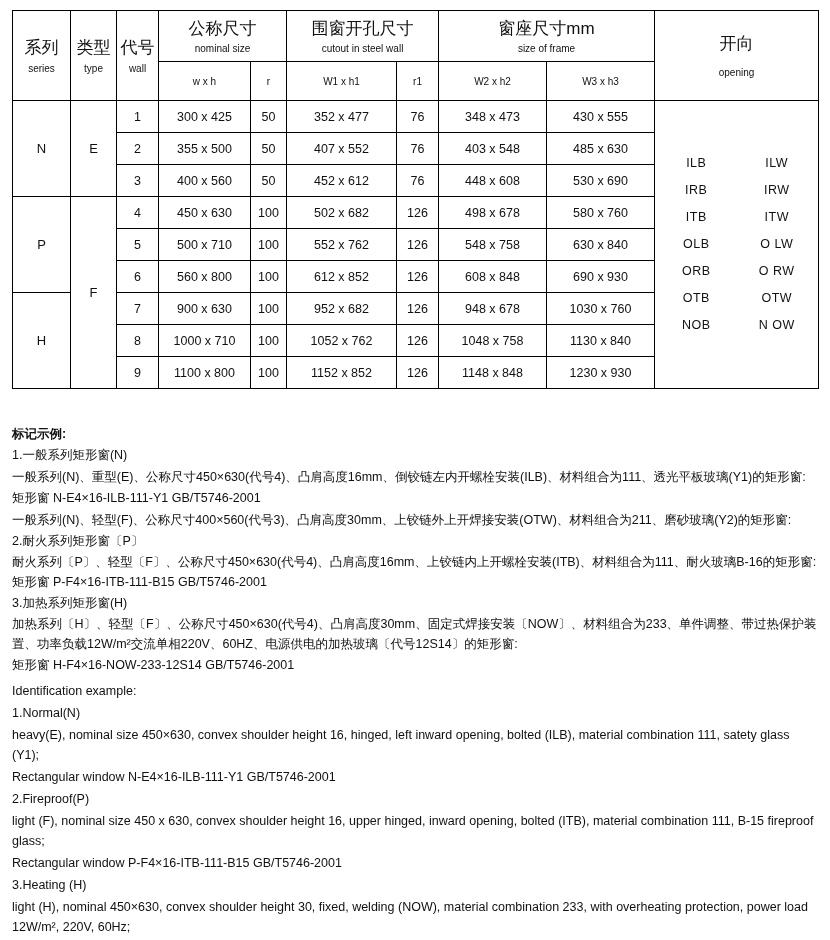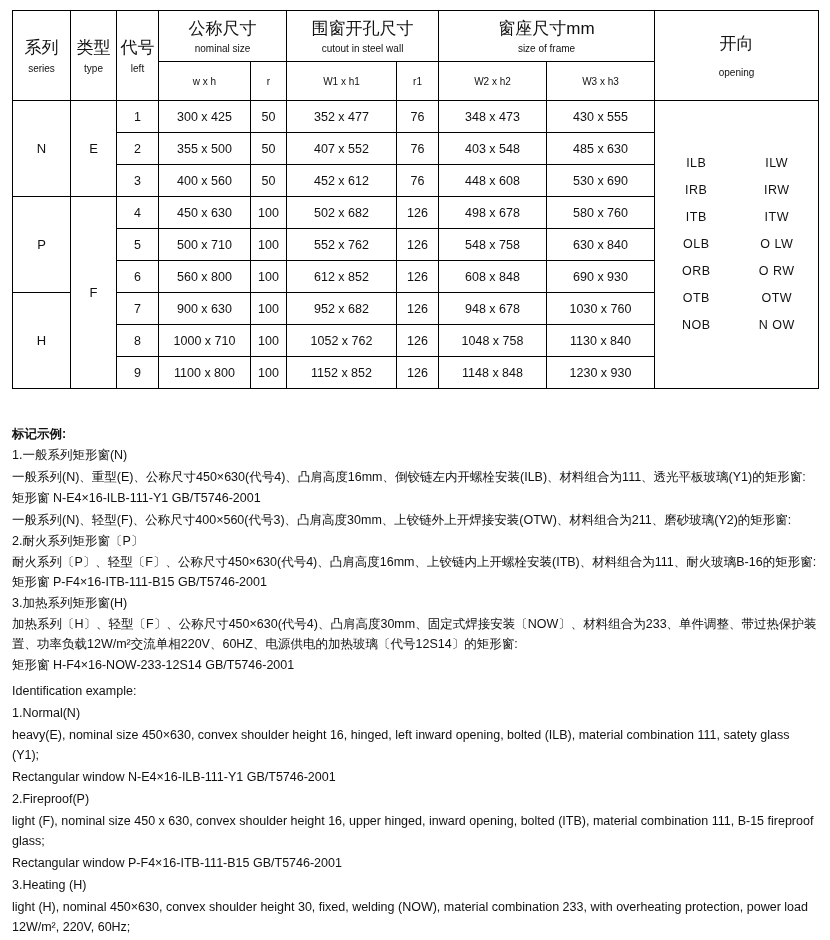--- a/index.html
+++ b/index.html
@@ -131,21 +131,21 @@
         <td class="hdr-top" rowspan="2">
           <div class="hdr-cn">系列</div>
           <div class="hdr-en">series</div>
         </td>
         <td class="hdr-top" rowspan="2">
           <div class="hdr-cn">类型</div>
           <div class="hdr-en">type</div>
         </td>
         <td class="hdr-top" rowspan="2">
           <div class="hdr-cn">代号</div>
-          <div class="hdr-en">left</div>
+          <div class="hdr-en">wall</div>
         </td>
         <td class="hdr-top" colspan="2">
           <div class="hdr-cn">公称尺寸</div>
           <div class="hdr-en">nominal size</div>
         </td>
         <td class="hdr-top" colspan="2">
           <div class="hdr-cn">围窗开孔尺寸</div>
           <div class="hdr-en">cutout in steel wall</div>
         </td>
         <td class="hdr-top" colspan="2">

